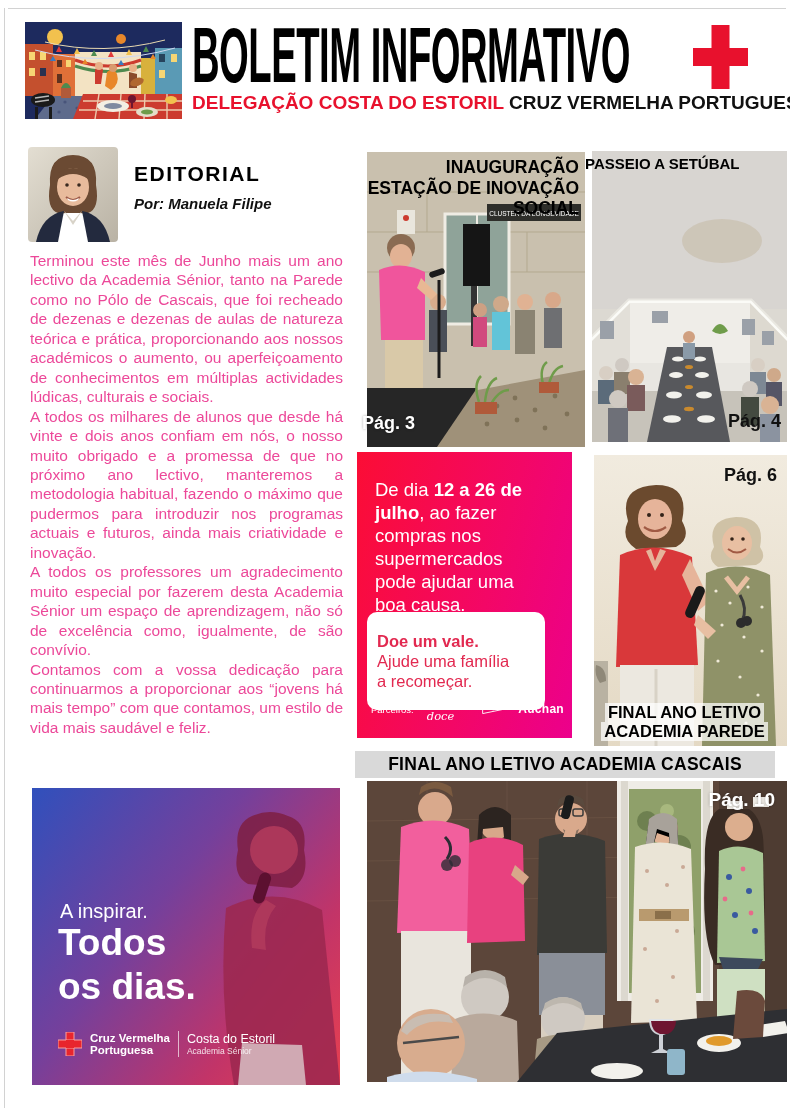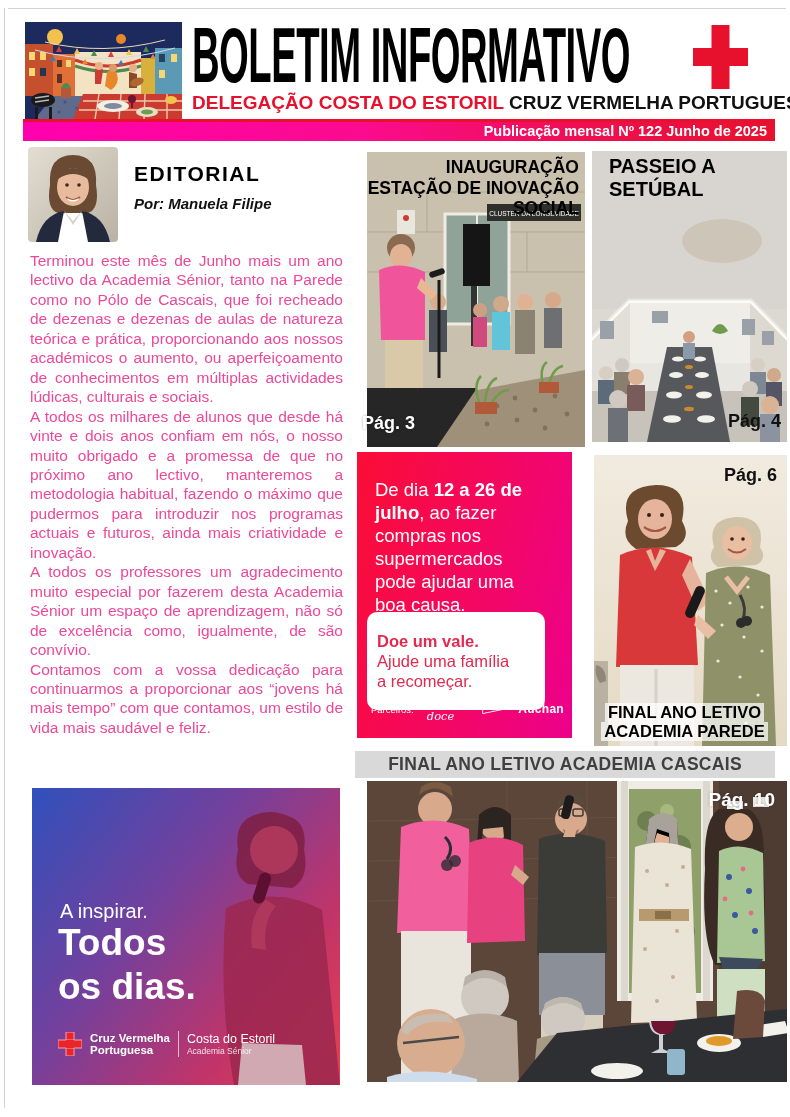--- a/index.html
+++ b/index.html
@@ -33,21 +33,21 @@
   .body-text p{margin:0;}
 
   
   .photo{overflow:hidden;padding-left:12px;}
   .photoA{left:355px;top:152px;width:218px;height:295px;}
   .capA{position:absolute;top:5px;right:6px;text-align:right;font-weight:bold;
         font-size:17.5px;line-height:20.5px;color:#000;}
   .pag-label{position:absolute;font-weight:bold;font-size:18px;}
   .pag3{left:7px;bottom:13px;color:#fff;text-shadow:0 0 3px rgba(0,0,0,.35);}
   .photoB{left:580px;top:151px;width:195px;height:291px;}
-  .capB{position:absolute;top:4px;left:5px;font-weight:bold;font-size:20px;color:#000;margin-left:24px;}
+  .capB{position:absolute;top:4px;left:5px;font-weight:bold;font-size:15px;color:#000;}
   .pag4{right:6px;bottom:10px;color:#111;}
 
   
   .donation{left:357px;top:452px;width:215px;height:286px;
             background:linear-gradient(105deg,#fb0d35 0%,#f30766 58%,#ec008c 100%);}
   .don-msg{position:absolute;left:18px;top:26px;width:172px;color:#fff;
            font-size:18.5px;line-height:23px;}
   .don-msg b{font-weight:bold;}
   .cta{position:absolute;left:10px;top:160px;width:158px;background:#fff;border-radius:10px;
        padding:19px 10px;color:#e22950;font-size:16.5px;line-height:20px;}
@@ -59,21 +59,21 @@
   .partners .auchan{font-weight:bold;font-size:12px;letter-spacing:.3px;}
 
   .photoC{left:582px;top:455px;width:193px;height:291px;}
   .pag6{right:10px;top:10px;color:#111;}
   .capC{position:absolute;left:0;bottom:5px;width:100%;text-align:center;
         font-weight:bold;font-size:16.5px;line-height:19px;color:#000;}
   .capC span{background:rgba(255,255,255,.72);padding:0 3px;display:inline-block;}
 
   .cascais-head{left:355px;top:751px;width:420px;height:27px;background:#d9d9d9;
                 text-align:center;font-weight:bold;font-size:17.5px;line-height:27px;
-                letter-spacing:.3px;color:#404040;}
+                letter-spacing:.3px;color:#000000;}
   .photoD{left:355px;top:781px;width:420px;height:301px;}
   .pag10{right:12px;top:8px;color:#fff;font-size:19px;text-shadow:0 0 3px rgba(0,0,0,.3);}
 
   
   .inspire{left:32px;top:788px;width:308px;height:297px;overflow:hidden;
            background:linear-gradient(128deg,#3050bc 0%,#74409c 40%,#c23468 74%,#e8404f 100%);}
   .tagline{position:absolute;left:28px;top:112px;font-size:20px;color:#fff;}
   .big1{position:absolute;left:26px;top:134px;font-size:37px;font-weight:bold;color:#fff;}
   .big2{position:absolute;left:26px;top:178px;font-size:37px;font-weight:bold;color:#fff;}
   .logobar{position:absolute;left:26px;bottom:28px;display:flex;align-items:center;gap:8px;color:#fff;}
@@ -178,23 +178,20 @@
   <div class="abs main-title">BOLETIM INFORMATIVO</div>
   <div class="abs subtitle">
     <span class="red">DELEGAÇÃO COSTA DO ESTORIL</span>
     <span class="blk">CRUZ VERMELHA PORTUGUESA</span>
   </div>
   <div class="abs redcross">
     <svg width="55" height="64" viewBox="0 0 55 64">
       <rect x="18.5" y="0" width="18" height="64" fill="#e8112d"></rect>
       <rect x="0" y="23" width="55" height="18" fill="#e8112d"></rect>
     </svg>
-  </div>
-  <div class="abs issuebar">
-    <span>Publicação mensal Nº 122 Junho de 2025</span>
   </div>
 
   <div class="abs portrait">
     <svg width="90" height="95" viewBox="0 0 90 95">
       <defs>
           <linearGradient id="pw" x1="0" y1="0" x2="1" y2="1">
         <stop offset="0" stop-color="#e3ded2"></stop>
             <stop offset="1" stop-color="#b9b2a4"></stop>
           </linearGradient>
         </defs>

